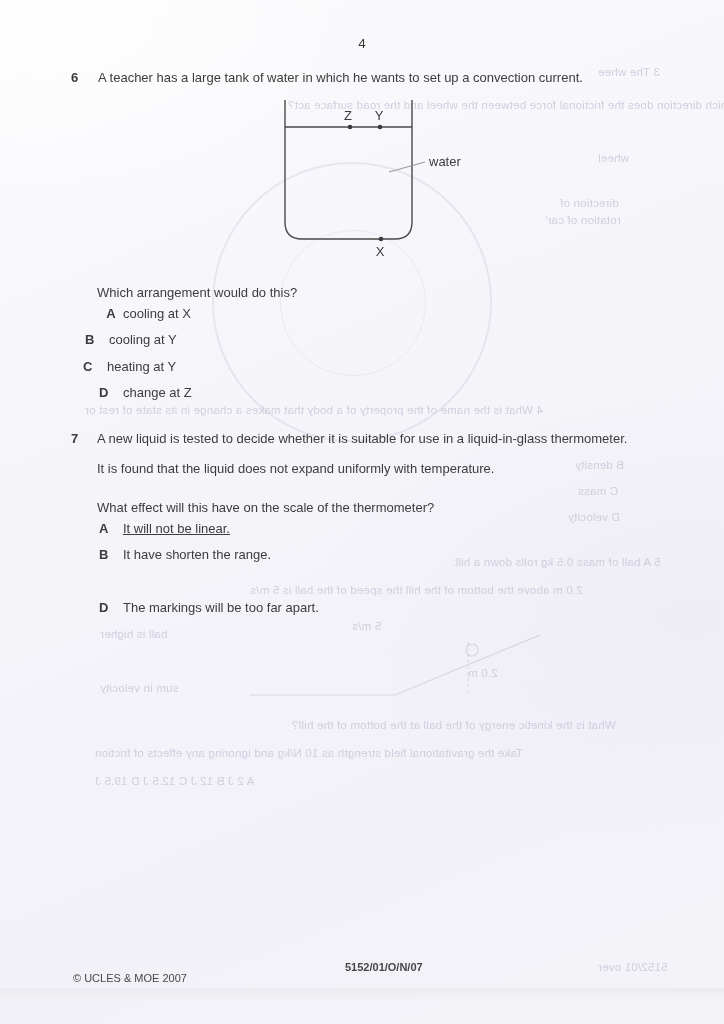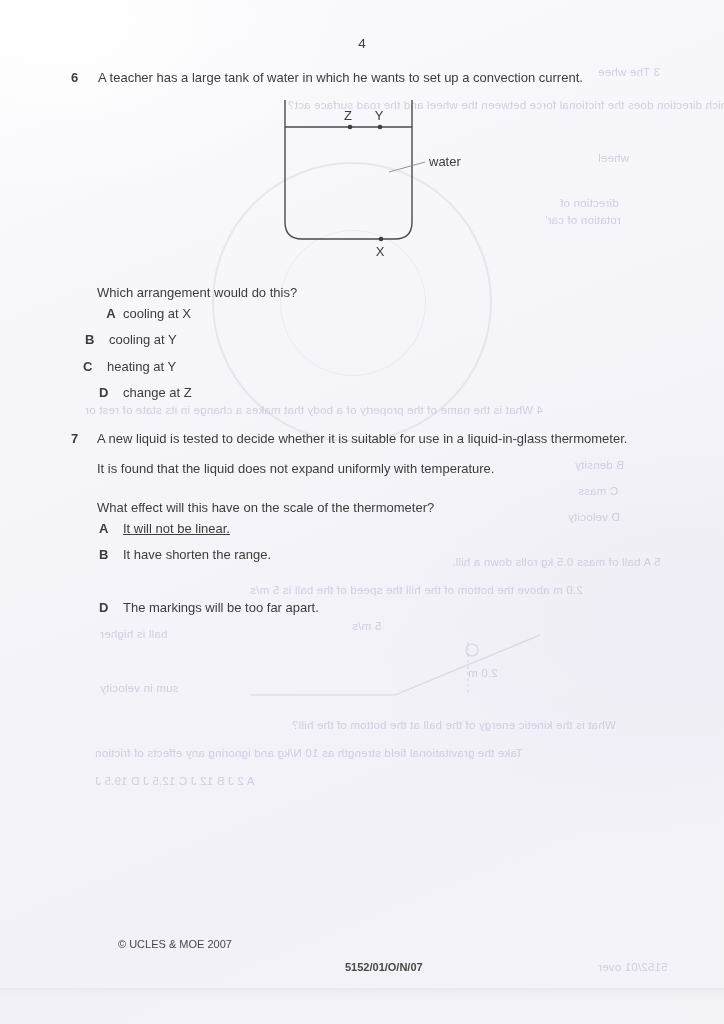--- a/index.html
+++ b/index.html
@@ -111,18 +111,18 @@
   <div class="opt" style="left:99px;top:521px;text-decoration:underline;">
     <span class="letter">A</span><span>It will not be linear.</span>
   </div>
   <div class="opt" style="left:99px;top:547px;">
     <span class="letter">B</span><span>It have shorten the range.</span>
   </div>
   <div class="opt" style="left:99px;top:600px;">
     <span class="letter">D</span><span>The markings will be too far apart.</span>
   </div>
 
-  <div class="footer-text" style="left:73px;top:938px;margin-left:45px;">© UCLES &amp; MOE 2007</div>
+  <div class="footer-text" style="left:73px;top:972px;">© UCLES &amp; MOE 2007</div>
   <div class="footer-text" style="left:345px;top:961px;font-weight:bold;">5152/01/O/N/07</div>
 
   <div class="scan-band"></div>
 
 </div>
 
 </body></html>

